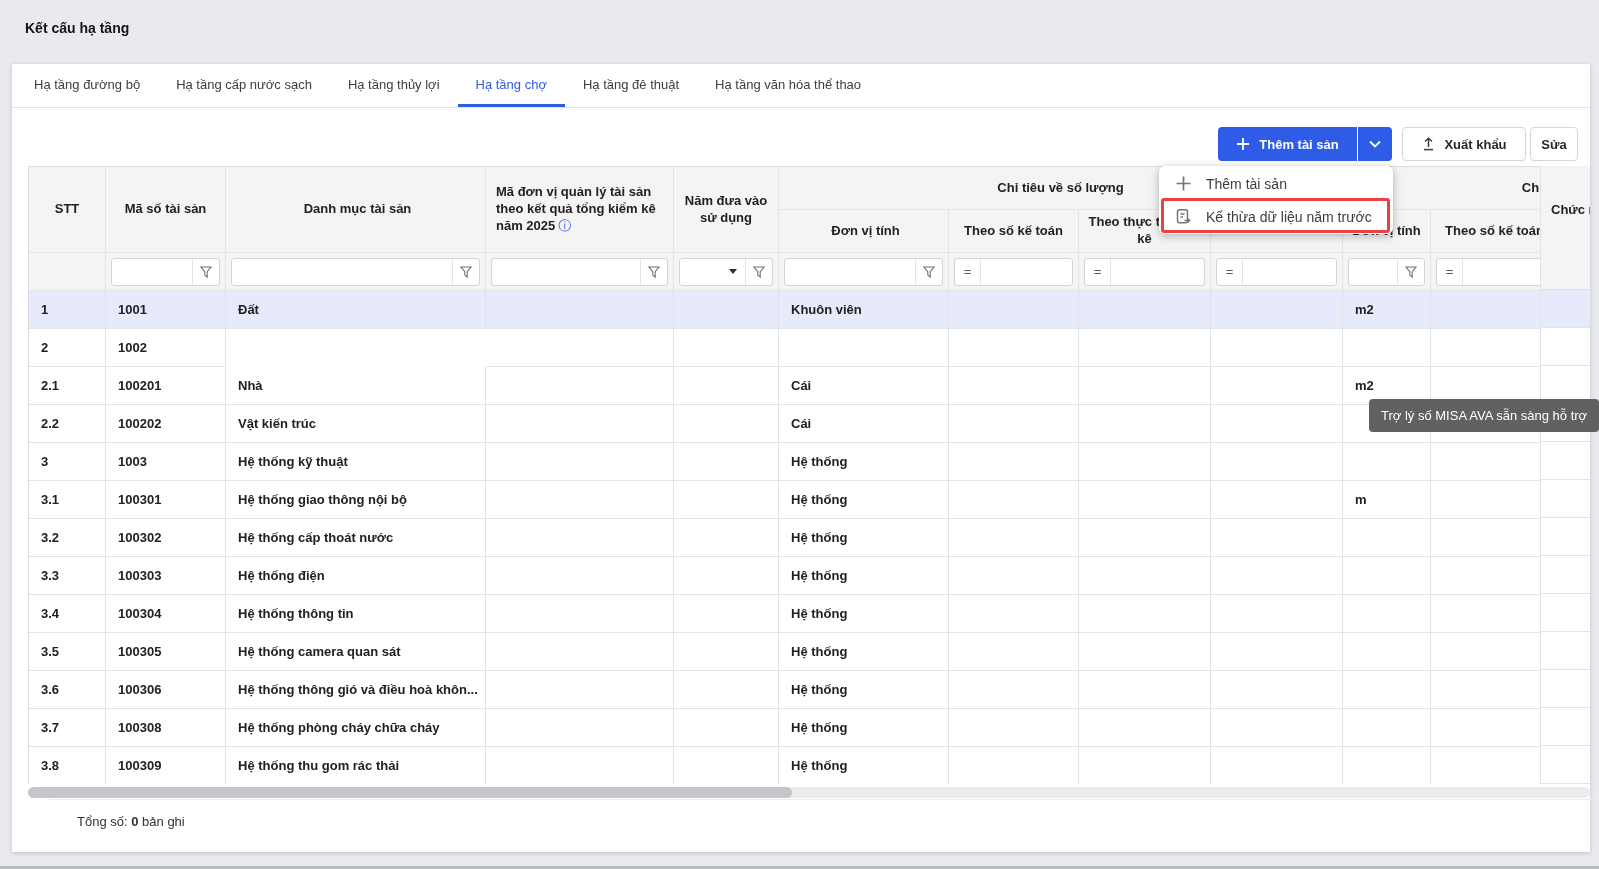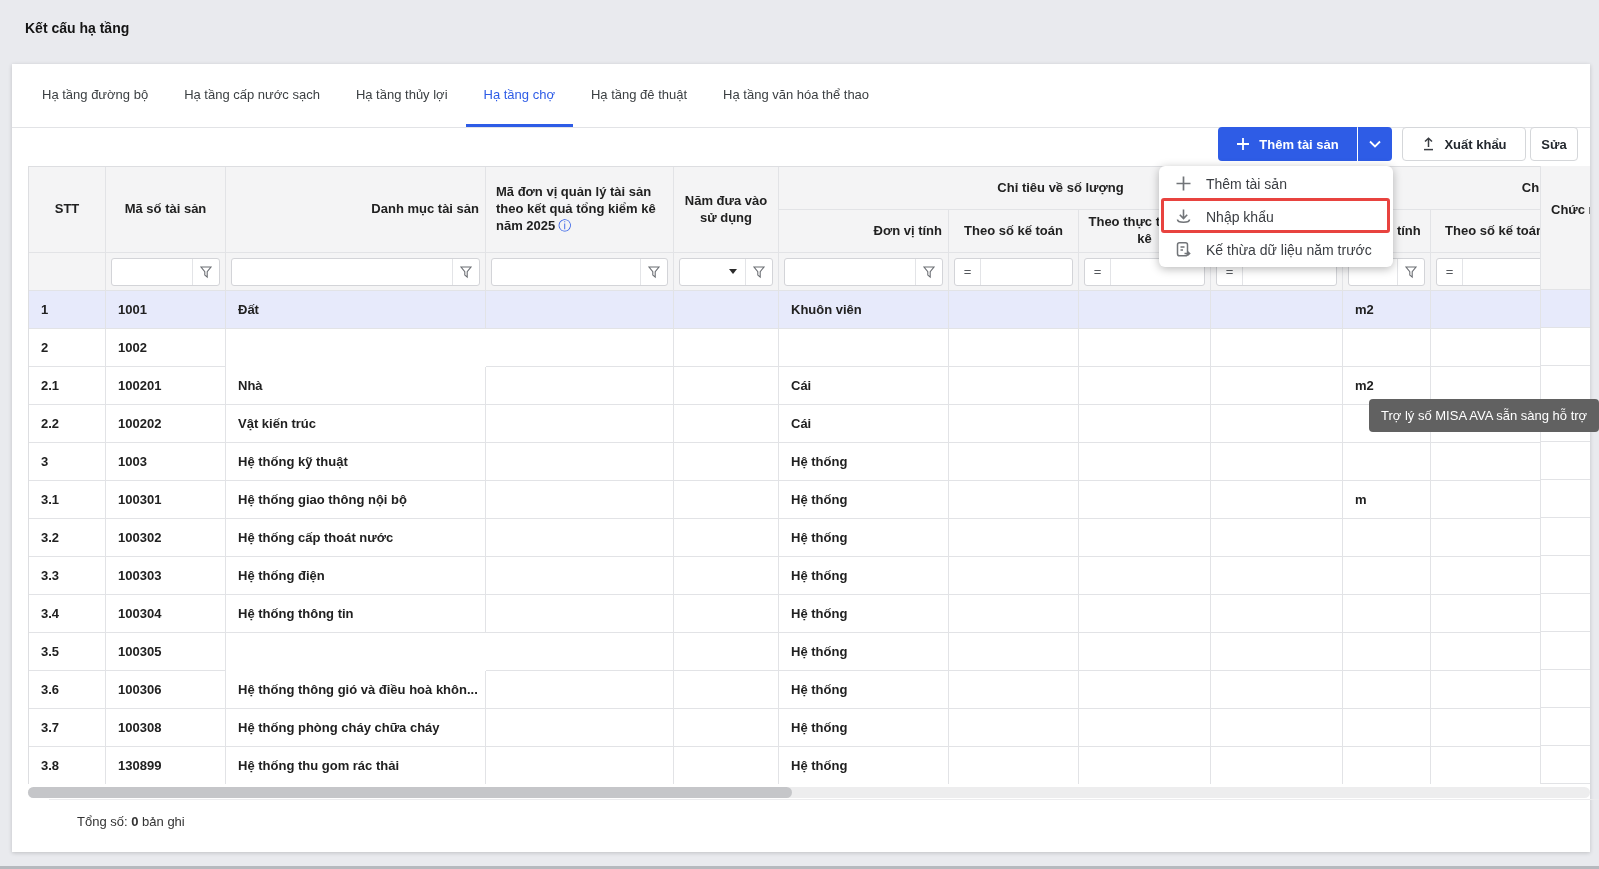--- a/index.html
+++ b/index.html
@@ -12,22 +12,22 @@
   }
   .page-title {
     position:absolute; left:25px; top:20px;
     font-size:14px; font-weight:700; color:#141414;
   }
   .panel {
     position:absolute; left:12px; top:64px; width:1578px; height:788px;
     background:#fff; box-shadow:0 1px 4px rgba(0,0,0,.18);
   }
   
-  .tabbar { position:absolute; left:0; top:0; width:100%; height:64px;
-    border-bottom:1px solid #e2e3e6; display:flex; align-items:stretch; padding-left:12px;text-align:center; }
+  .tabbar { position:absolute; left:0; top:0; width:100%; height:44px;
+    border-bottom:1px solid #e2e3e6; display:flex; align-items:stretch; padding-left:4px;text-align:center; }
   .tab { display:flex; align-items:center; padding:0 18px; font-size:13px; color:#3c4043;
     cursor:pointer; border-bottom:3px solid transparent; }
   .tab.active { color:#2e5ce6; border-bottom-color:#2e5ce6; }
   
   .btn { position:absolute; top:63px; height:34px; display:flex; align-items:center;
     justify-content:center; font-size:13px; font-weight:600; border-radius:4px; cursor:pointer; }
   .btn-add-main { left:1206px; width:139px; background:#2e5ce6; color:#fff;
     border-radius:4px 0 0 4px; gap:9px; }
   .btn-add-caret { left:1346px; width:34px; background:#2e5ce6; color:#fff;
     border-radius:0 4px 4px 0; }
@@ -40,21 +40,21 @@
     display:grid; width:1690px;
     grid-template-columns:77px 120px 260px 188px 105px 170px 130px 132px 132px 88px 128px 160px;
     grid-template-rows:43px 43px 38px repeat(13,38px);
     border-top:1px solid #dddee1; border-left:1px solid #dddee1;
     font-size:13px;
   }
   .c { border-right:1px solid #e2e3e6; border-bottom:1px solid #e2e3e6;
     display:flex; align-items:center; overflow:hidden; }
   .h { background:#f4f4f5; font-weight:700; justify-content:center; text-align:center;
     line-height:1.3; padding:0 6px; }
-  .h-left { justify-content:flex-end; text-align:left; padding-left:10px; }
+  .h-left { justify-content:center; text-align:left; padding-left:10px; }
   .info-i { color:#2e5ce6; font-weight:400; font-size:13px; margin-left:3px; }
   .f { background:#f4f4f5; padding:0 5px; }
   .fbox { display:flex; align-items:center; height:28px; width:100%;
     background:#fff; border:1px solid #d3d4d8; border-radius:3px; overflow:hidden; }
   .fin { flex:1; height:100%; }
   .fseg { width:27px; height:100%; display:flex; align-items:center; justify-content:center;
     border-left:1px solid #e3e4e7; color:#6b6e73; }
   .feq { width:26px; height:100%; display:flex; align-items:center; justify-content:center;
     border-right:1px solid #e3e4e7; color:#55585d; font-size:13px; }
   .caret { width:0; height:0; border-left:4px solid transparent; border-right:4px solid transparent;
@@ -348,20 +348,21 @@
         <div class="c d" style="grid-area: 12 / 5;"></div>
         <div class="c d" style="grid-area: 12 / 6;">Hệ thống</div>
         <div class="c d" style="grid-area: 12 / 7;"></div>
         <div class="c d" style="grid-area: 12 / 8;"></div>
         <div class="c d" style="grid-area: 12 / 9;"></div>
         <div class="c d" style="grid-area: 12 / 10;"></div>
         <div class="c d" style="grid-area: 12 / 11;"></div>
         <div class="c d" style="grid-area: 12 / 12;"></div>
         <div class="c d" style="grid-area: 13 / 1;">3.5</div>
         <div class="c d" style="grid-area: 13 / 2;">100305</div>
+        <div class="c d" style="grid-area: 13 / 3;">Hệ thống camera quan sát</div>
         <div class="c d" style="grid-area: 13 / 4;"></div>
         <div class="c d" style="grid-area: 13 / 5;"></div>
         <div class="c d" style="grid-area: 13 / 6;">Hệ thống</div>
         <div class="c d" style="grid-area: 13 / 7;"></div>
         <div class="c d" style="grid-area: 13 / 8;"></div>
         <div class="c d" style="grid-area: 13 / 9;"></div>
         <div class="c d" style="grid-area: 13 / 10;"></div>
         <div class="c d" style="grid-area: 13 / 11;"></div>
         <div class="c d" style="grid-area: 13 / 12;"></div>
         <div class="c d" style="grid-area: 14 / 1;">3.6</div>
@@ -382,21 +383,21 @@
         <div class="c d" style="grid-area: 15 / 4;"></div>
         <div class="c d" style="grid-area: 15 / 5;"></div>
         <div class="c d" style="grid-area: 15 / 6;">Hệ thống</div>
         <div class="c d" style="grid-area: 15 / 7;"></div>
         <div class="c d" style="grid-area: 15 / 8;"></div>
         <div class="c d" style="grid-area: 15 / 9;"></div>
         <div class="c d" style="grid-area: 15 / 10;"></div>
         <div class="c d" style="grid-area: 15 / 11;"></div>
         <div class="c d" style="grid-area: 15 / 12;"></div>
         <div class="c d" style="grid-area: 16 / 1;">3.8</div>
-        <div class="c d" style="grid-area: 16 / 2;">130899</div>
+        <div class="c d" style="grid-area: 16 / 2;">100309</div>
         <div class="c d" style="grid-area: 16 / 3;">Hệ thống thu gom rác thải</div>
         <div class="c d" style="grid-area: 16 / 4;"></div>
         <div class="c d" style="grid-area: 16 / 5;"></div>
         <div class="c d" style="grid-area: 16 / 6;">Hệ thống</div>
         <div class="c d" style="grid-area: 16 / 7;"></div>
         <div class="c d" style="grid-area: 16 / 8;"></div>
         <div class="c d" style="grid-area: 16 / 9;"></div>
         <div class="c d" style="grid-area: 16 / 10;"></div>
         <div class="c d" style="grid-area: 16 / 11;"></div>
         <div class="c d" style="grid-area: 16 / 12;"></div>
@@ -440,29 +441,20 @@
     <span>
       <svg width="17" height="17" viewBox="0 0 17 17">
           <path d="M8.5 1.5v14M1.5 8.5h14" stroke="#717478" stroke-width="1.7"></path>
         </svg>
     </span>
     <span>Thêm tài sản</span>
   </div>
   <div class="menu-item">
     <span>
       <svg width="17" height="17" viewBox="0 0 17 17">
-          <path d="M8.5 1.5v8.5M4.8 6.8l3.7 3.7 3.7-3.7" fill="none" stroke="#717478" stroke-width="1.6"></path>
-          <path d="M2.5 11.5c0 3.6 12 3.6 12 0" fill="none" stroke="#717478" stroke-width="1.6"></path>
-        </svg>
-    </span>
-    <span>Nhập khẩu</span>
-  </div>
-  <div class="menu-item">
-    <span>
-      <svg width="17" height="17" viewBox="0 0 17 17">
           <rect x="2.5" y="1.8" width="10" height="13" rx="2" fill="none" stroke="#717478" stroke-width="1.5"></rect>
           <path d="M5.5 6h4M5.5 9h2.5" stroke="#717478" stroke-width="1.4"></path>
           <path d="M9.5 12.5h5M12.5 10.5l2.2 2-2.2 2" fill="none" stroke="#717478" stroke-width="1.4"></path>
         </svg>
     </span>
     <span>Kế thừa dữ liệu năm trước</span>
   </div>
   <div class="menu-red"></div>
 </div>
 

